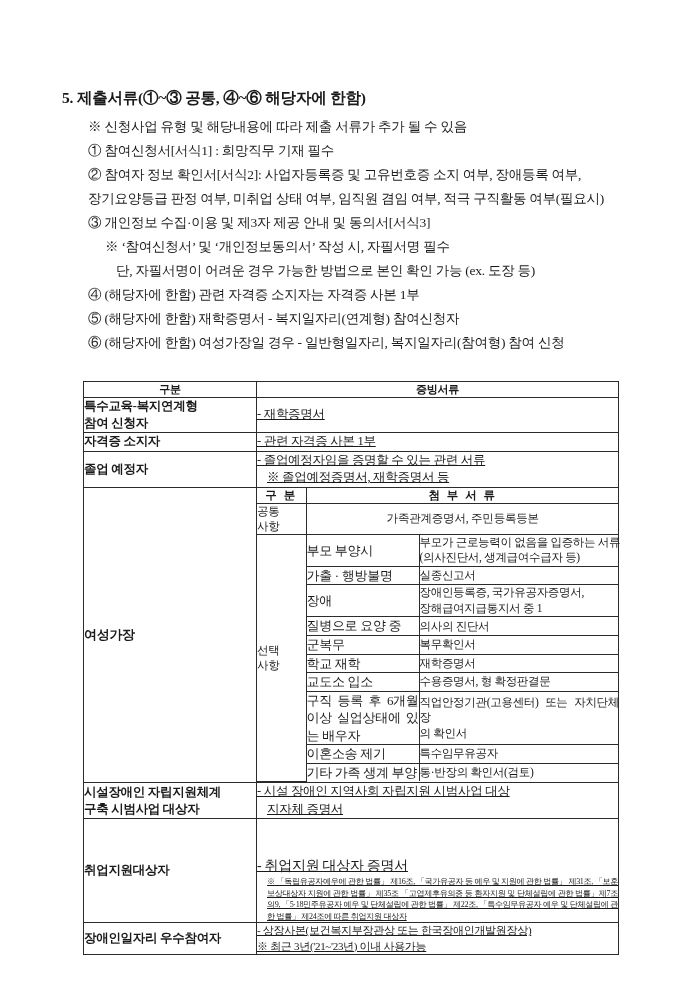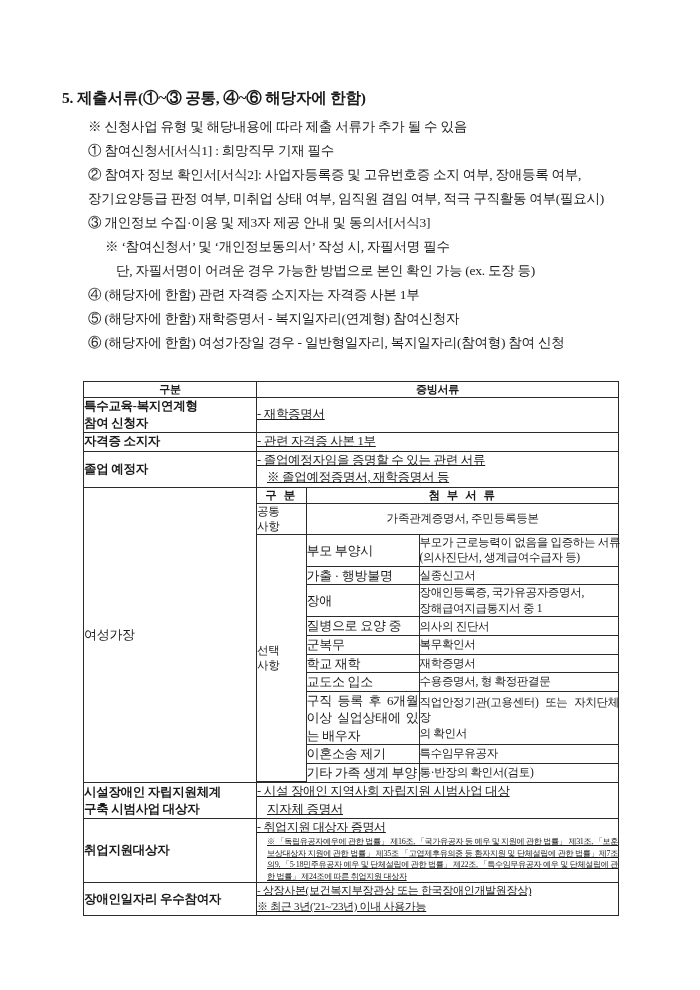--- a/index.html
+++ b/index.html
@@ -109,24 +109,25 @@
   }
   .fine {
     font-size: 8.1px;
     letter-spacing: -0.35px;
     line-height: 1.42;
     padding-left: 10px;
     text-align: justify;
     word-break: break-all;
   }
   .fine-first {
-    font-size: 12px;
+    font-size: 14px;
     letter-spacing: -0.3px;
     padding-left: 0;
     white-space: nowrap;
+    margin-top: 37px;
   }
   .big-line {
     font-size: 11px;
     letter-spacing: -0.3px;
     white-space: nowrap;
   }
 
   
   td.nested-holder {
     padding: 0 !important;
@@ -175,21 +176,21 @@
   }
   td.n-val {
     font-size: 11.5px;
     letter-spacing: -0.3px;
     line-height: 1.35;
     padding: 3px 4px 3px 5px;
   }
   .nowrapline { white-space: nowrap; }
   .vg-label {
     font-size: 13px;
-    font-weight: normal;
+    font-weight: bold;
     letter-spacing: -0.3px;
   }
 </style>
 </head>
 <body>
 
 <div class="page">
 
   <div class="doc-body">
 

